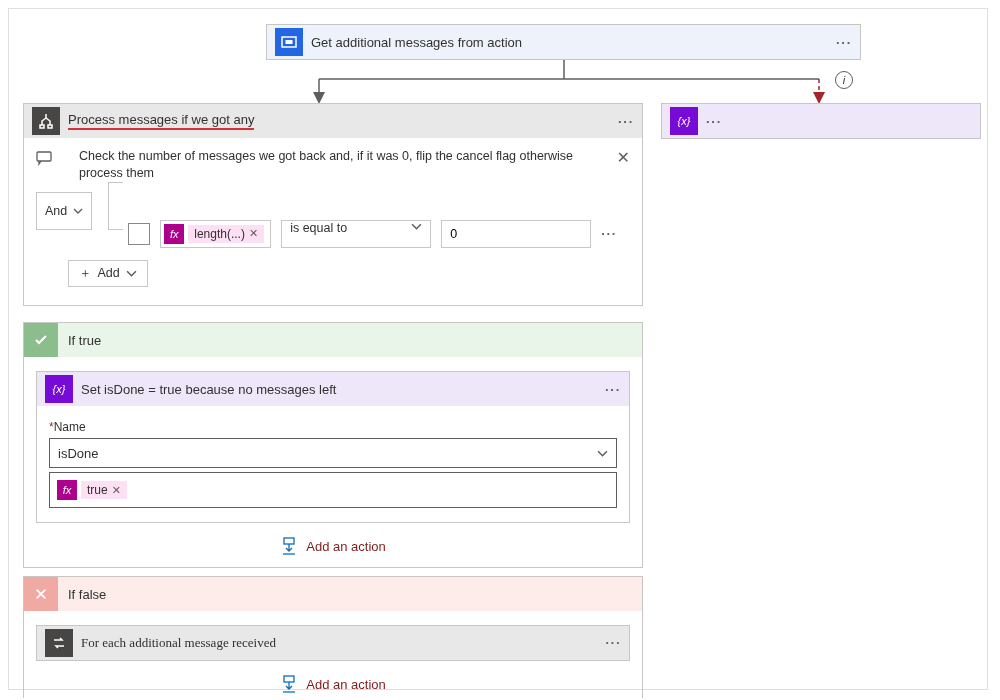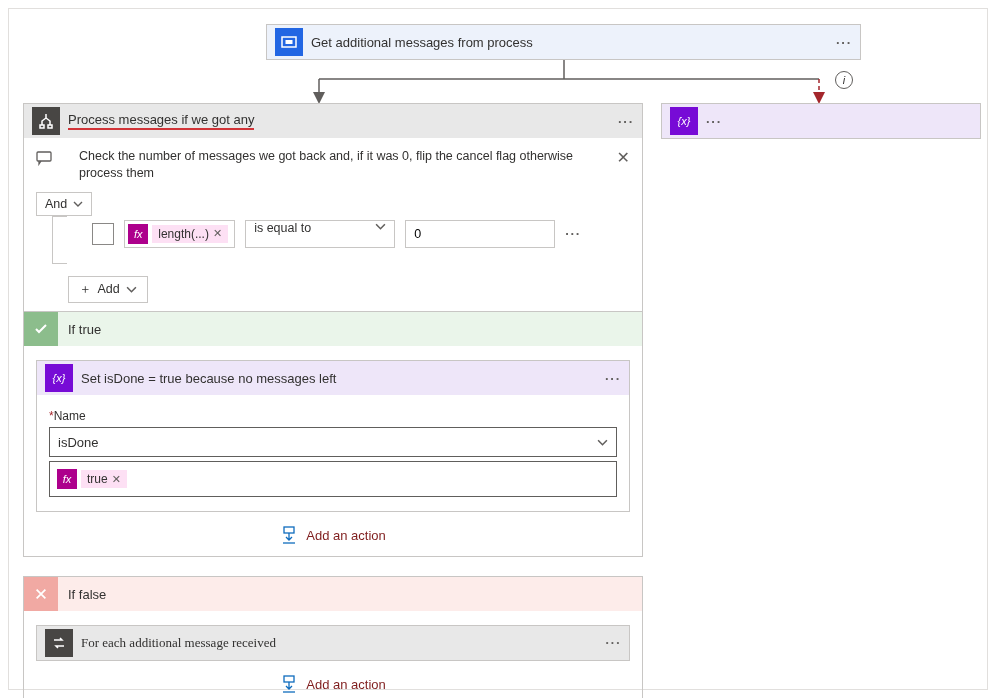--- a/index.html
+++ b/index.html
@@ -105,21 +105,21 @@
   }
 
   
   .branch {
     position:absolute; left:14px; width:620px;
     border:1px solid #c8c6c4;
   }
   .branch-header {
     display:flex; align-items:center; height:34px; font-size:13px;
   }
-  .branch-true  { top: 302px; }
+  .branch-true  { top: 313px; }
   .branch-true .branch-header  { background:#eaf5ea; }
   .branch-false { top: 567px; }
   .branch-false .branch-header { background:#fdecea; }
   .branch-body { padding: 14px 12px 12px 12px; }
 
   .action-card { border:1px solid #c8c6c4; }
   .action-card .card-header { background:#eee6f9; }
   .action-card.loop .card-header { background:#e8e8e8;font-family:Liberation Serif, serif; }
   .action-body { padding:8px 12px 14px 12px; }
   .field-label { font-size:12px; color:#323130; margin-top:6px; }
@@ -185,21 +185,21 @@
   <span class="info-badge" style="left:826px; top:62px;">i</span>
 
   <div class="card top-card">
     <div class="card-header">
       <span class="icon-box icon-get">
         <svg viewBox="0 0 16 16">
             <rect x="1" y="3" width="14" height="10" fill="none" stroke="#fff" stroke-width="1.5"></rect>
             <rect x="4.5" y="6" width="7" height="4" fill="#fff"></rect>
           </svg>
       </span>
-      <span class="title">Get additional messages from process</span>
+      <span class="title">Get additional messages from action</span>
       <span class="more">···</span>
     </div>
   </div>
 
   <div class="card cond-card">
     <div class="card-header">
       <span class="icon-box icon-cond">
         <svg viewBox="0 0 16 16" stroke="#fff" stroke-width="1.5" fill="none">
             <path d="M8 1v4M8 5l-4 3v4M8 5l4 3v4"></path>
             <rect x="2" y="12" width="4" height="3"></rect>
@@ -215,21 +215,21 @@
           <svg viewBox="0 0 16 16" width="16" height="16" fill="none" stroke="#605e5c" stroke-width="1.3">
               <rect x="1" y="2" width="14" height="9" rx="1"></rect>
               <path d="M5 11l-2 3v-3"></path>
             </svg>
         </span>
         <p>Check the number of messages we got back and, if it was 0, flip the cancel flag otherwise process them</p>
         <span class="close-x">✕</span>
       </div>
 
       <div style="display:flex; align-items:flex-start;">
-        <div style="display:flex; flex-direction:column;">
+        <div style="display:flex; flex-direction:row;">
           <div class="and-box">
             <span>And</span>
             <svg class="chev" viewBox="0 0 10 10">
                 <path d="M1 3l4 4 4-4" fill="none" stroke="#605e5c" stroke-width="1.4"></path>
               </svg>
           </div>
           <div class="connector-line">
             <span class="connector-hz"></span>
               <span class="connector-hz2"></span>
           </div>

